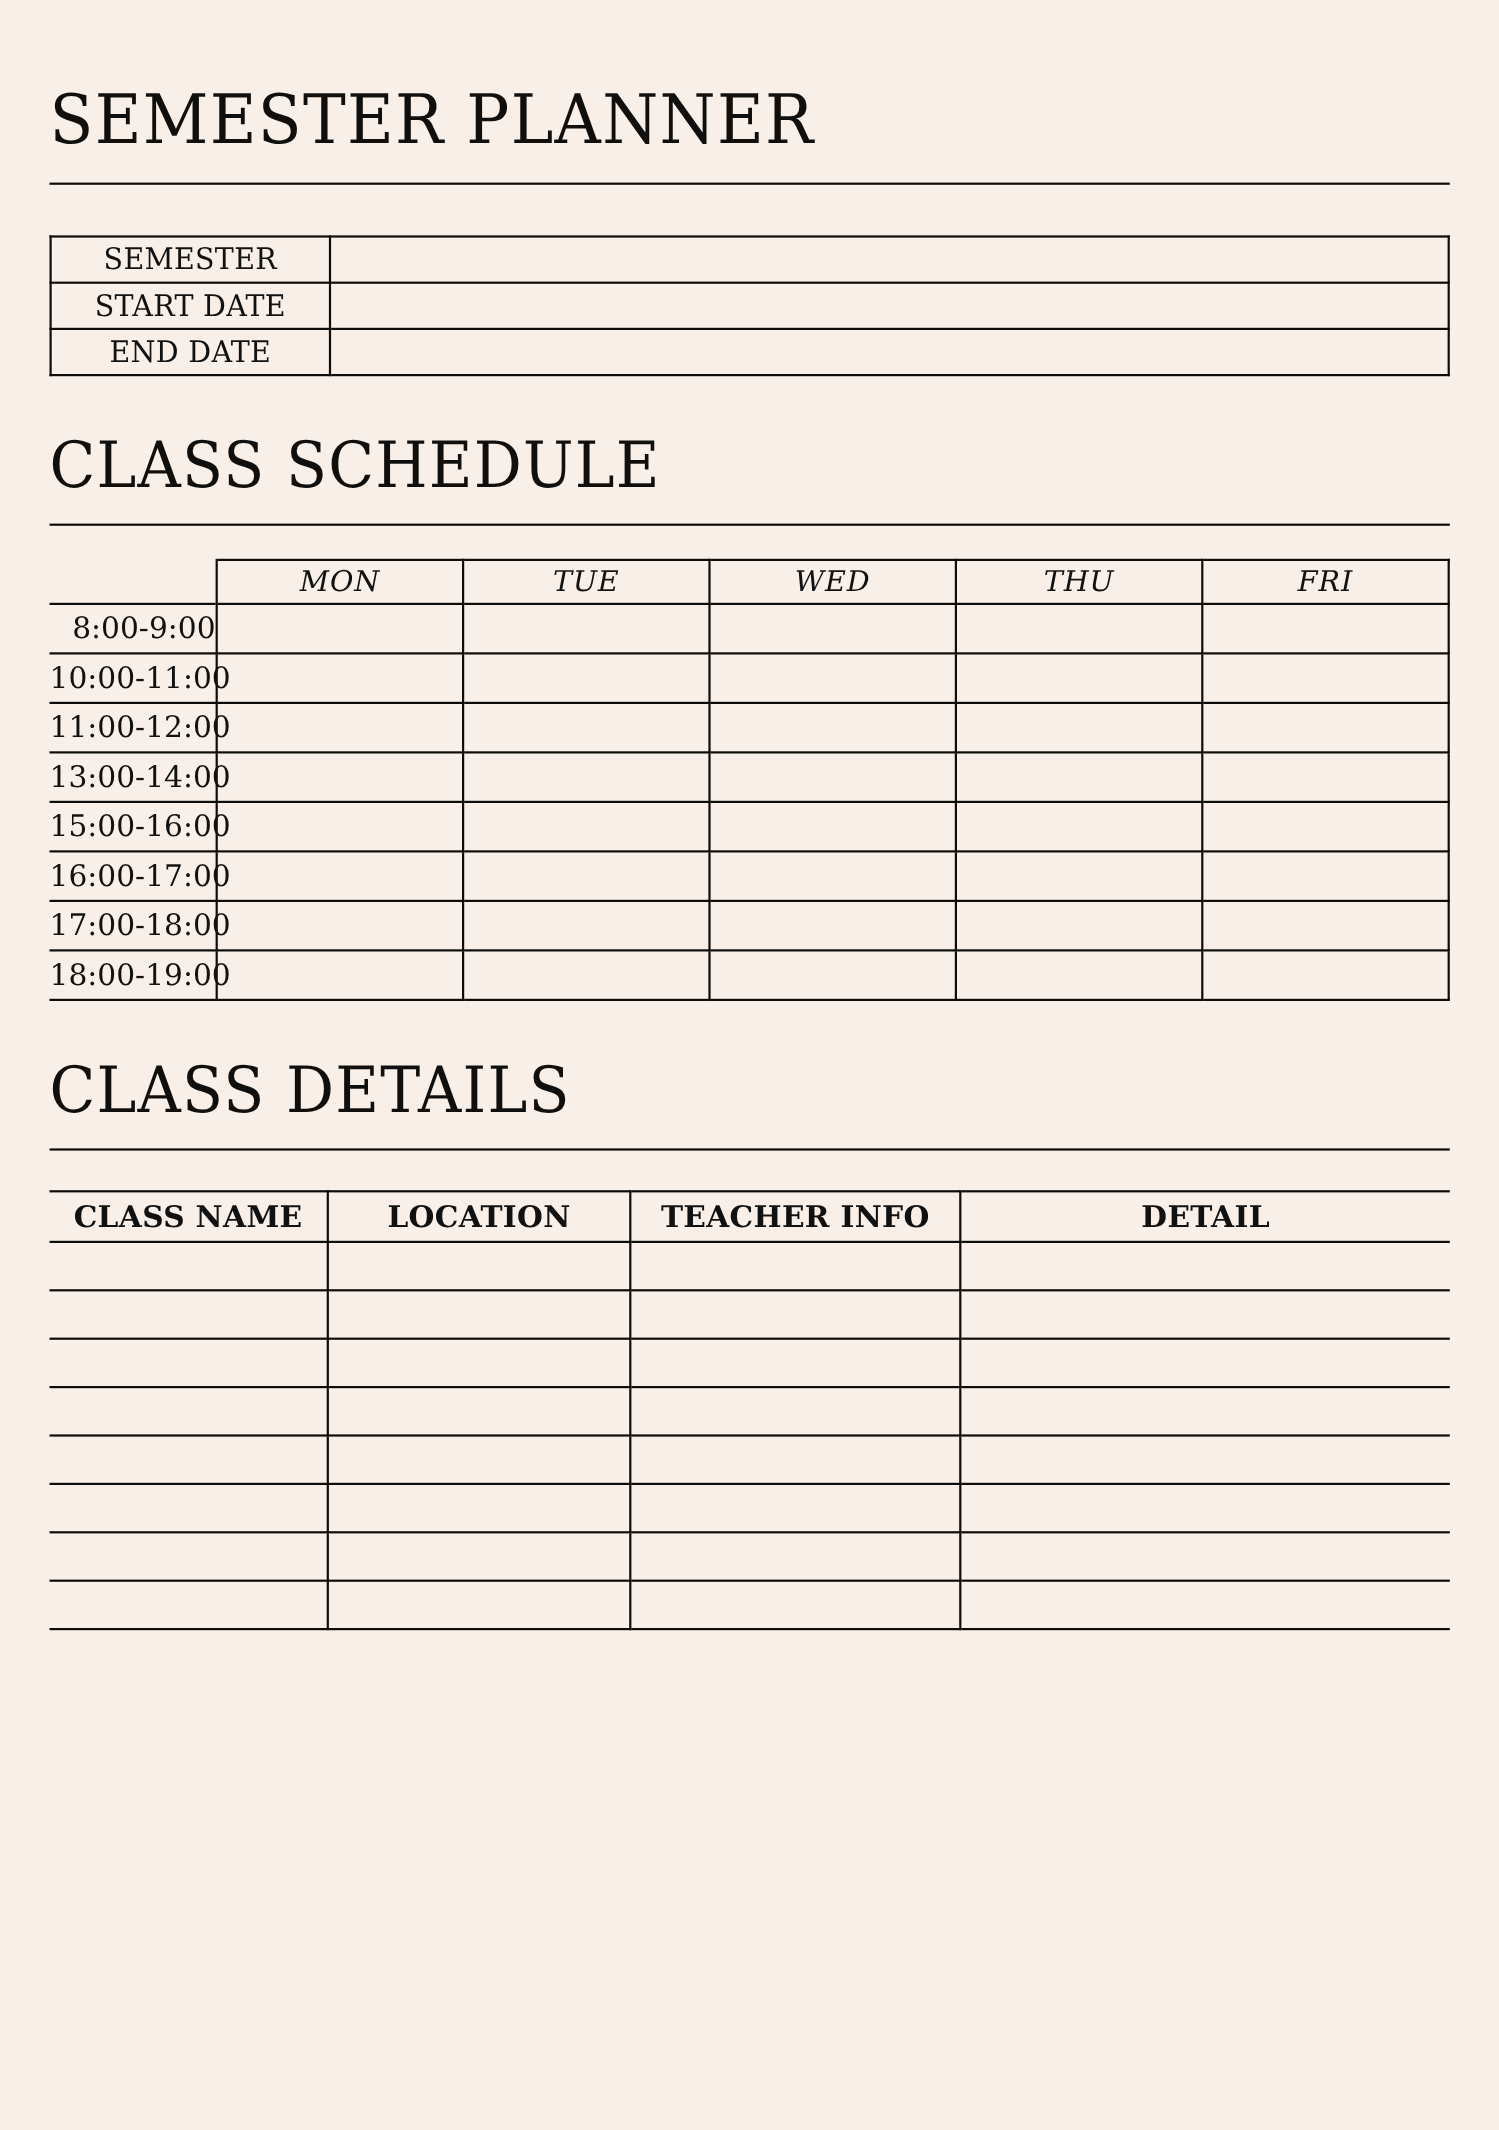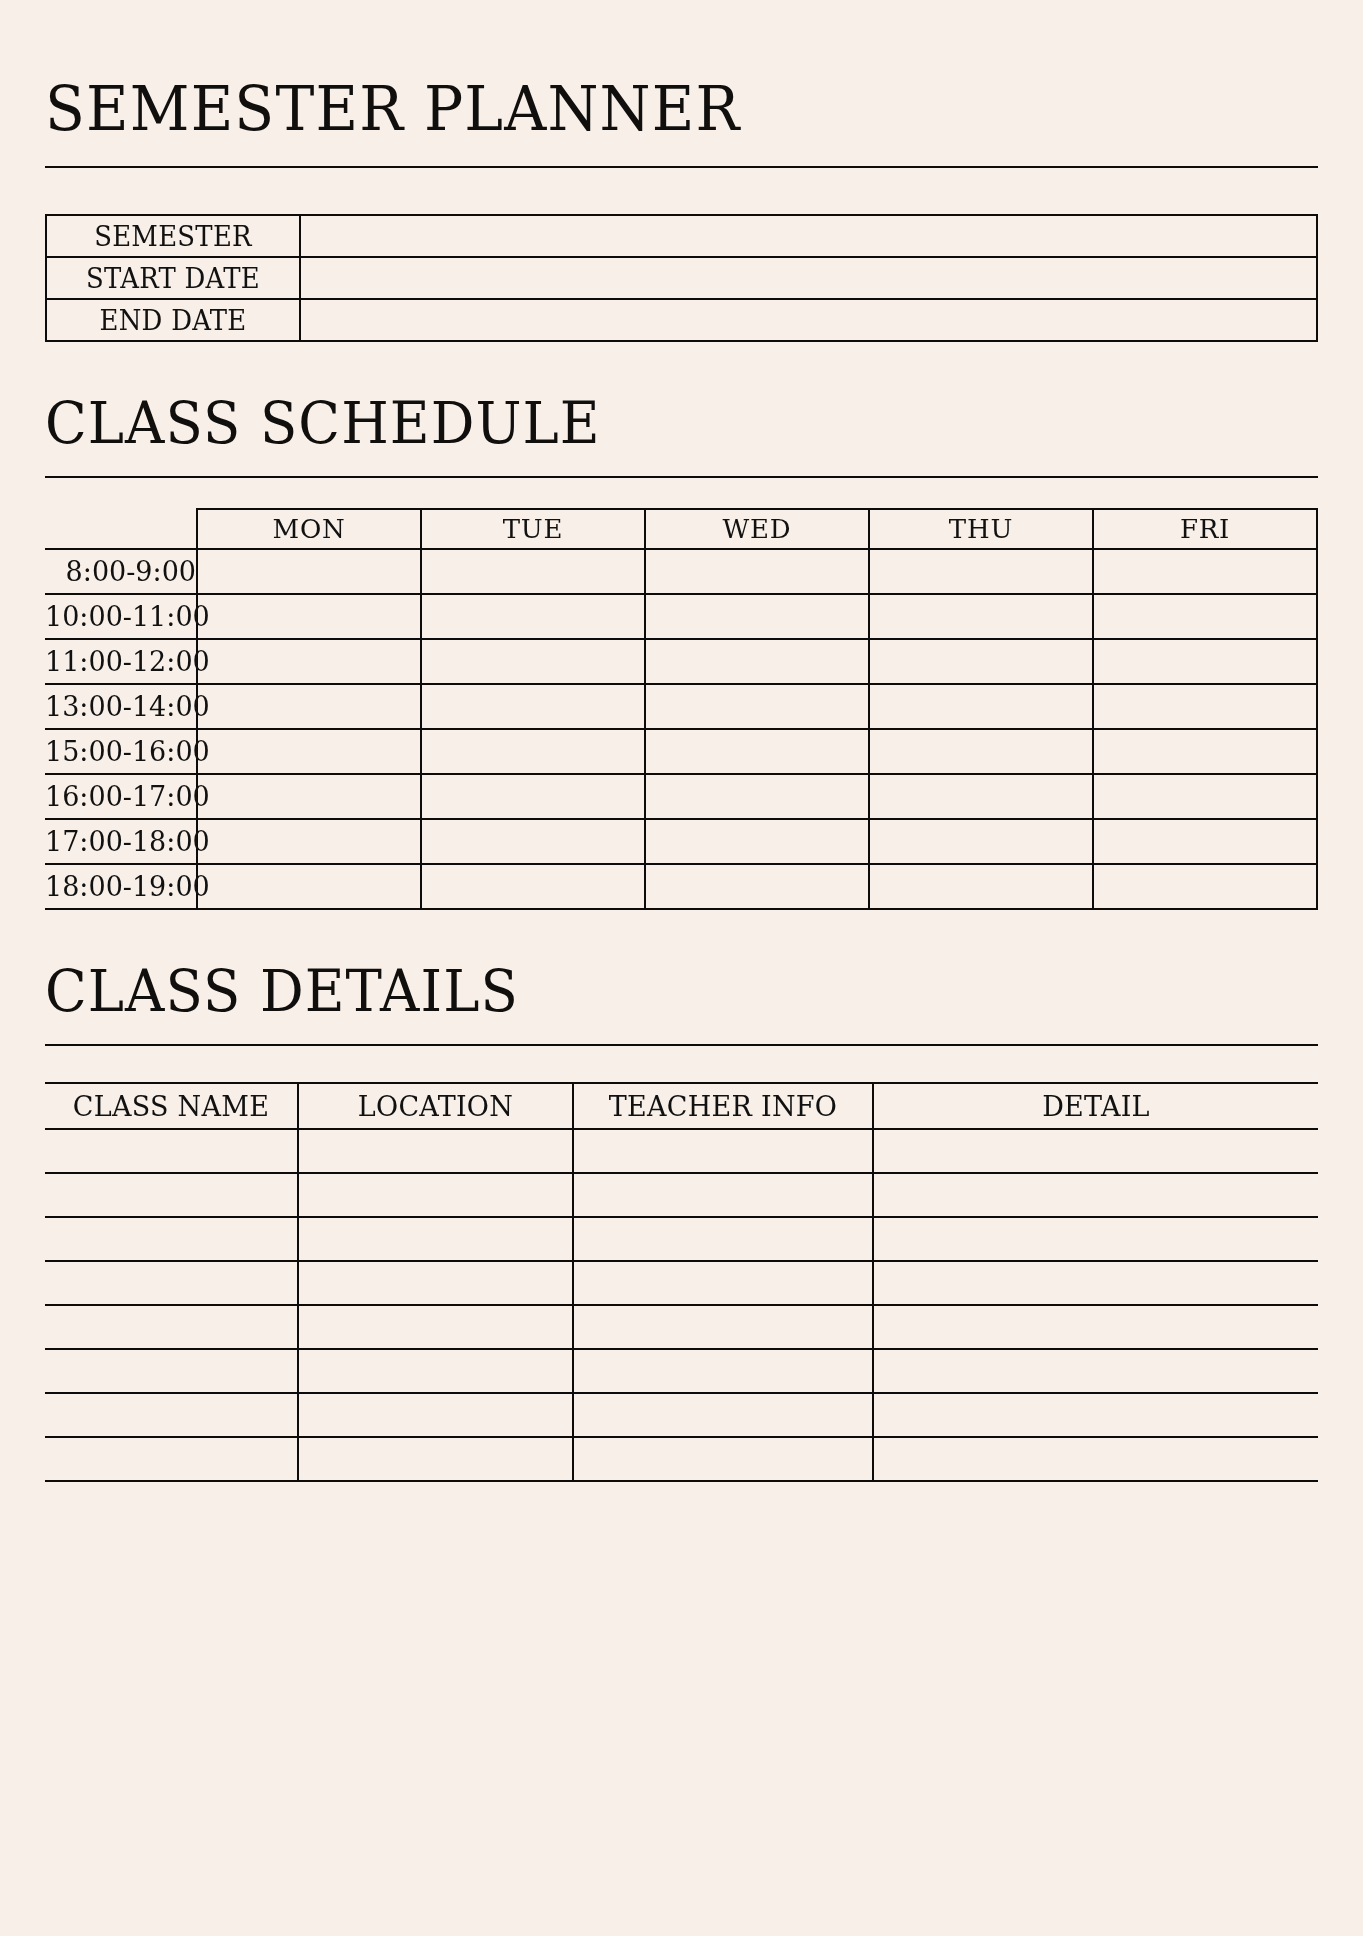--- a/index.html
+++ b/index.html
@@ -78,20 +78,21 @@
   .info-table td.val { }
 
   
   .sched-wrap { margin-top: 30px; }
   .sched-table col.timecol { width: 152px; }
   .sched-table th.daycell {
     height: 38px;
     font-size: 26px;
     text-align: center;
     letter-spacing: 0.03em;
+    font-style: italic;
   }
   .sched-table th.cornercell {
     border-left: none;
     border-top: none;
     border-bottom: none;
   }
   .sched-table td.timecell {
     height: 43px;
     font-size: 27px;
     text-align: right;
@@ -117,20 +118,21 @@
   .det-table th:first-child, .det-table td:first-child {
     border-left: none;
   }
   .det-table th:last-child, .det-table td:last-child {
     border-right: none;
   }
   .det-table th {
     height: 44px;
     font-size: 27px;
     letter-spacing: 0.01em;
+    font-weight: bold;
   }
   .det-table td { height: 42px; }
   .det-table col.c1 { width: 253px; }
   .det-table col.c2 { width: 275px; }
   .det-table col.c3 { width: 300px; }
   .spacer-md { height: 52px; }
 </style>
 </head>
 <body>
 

